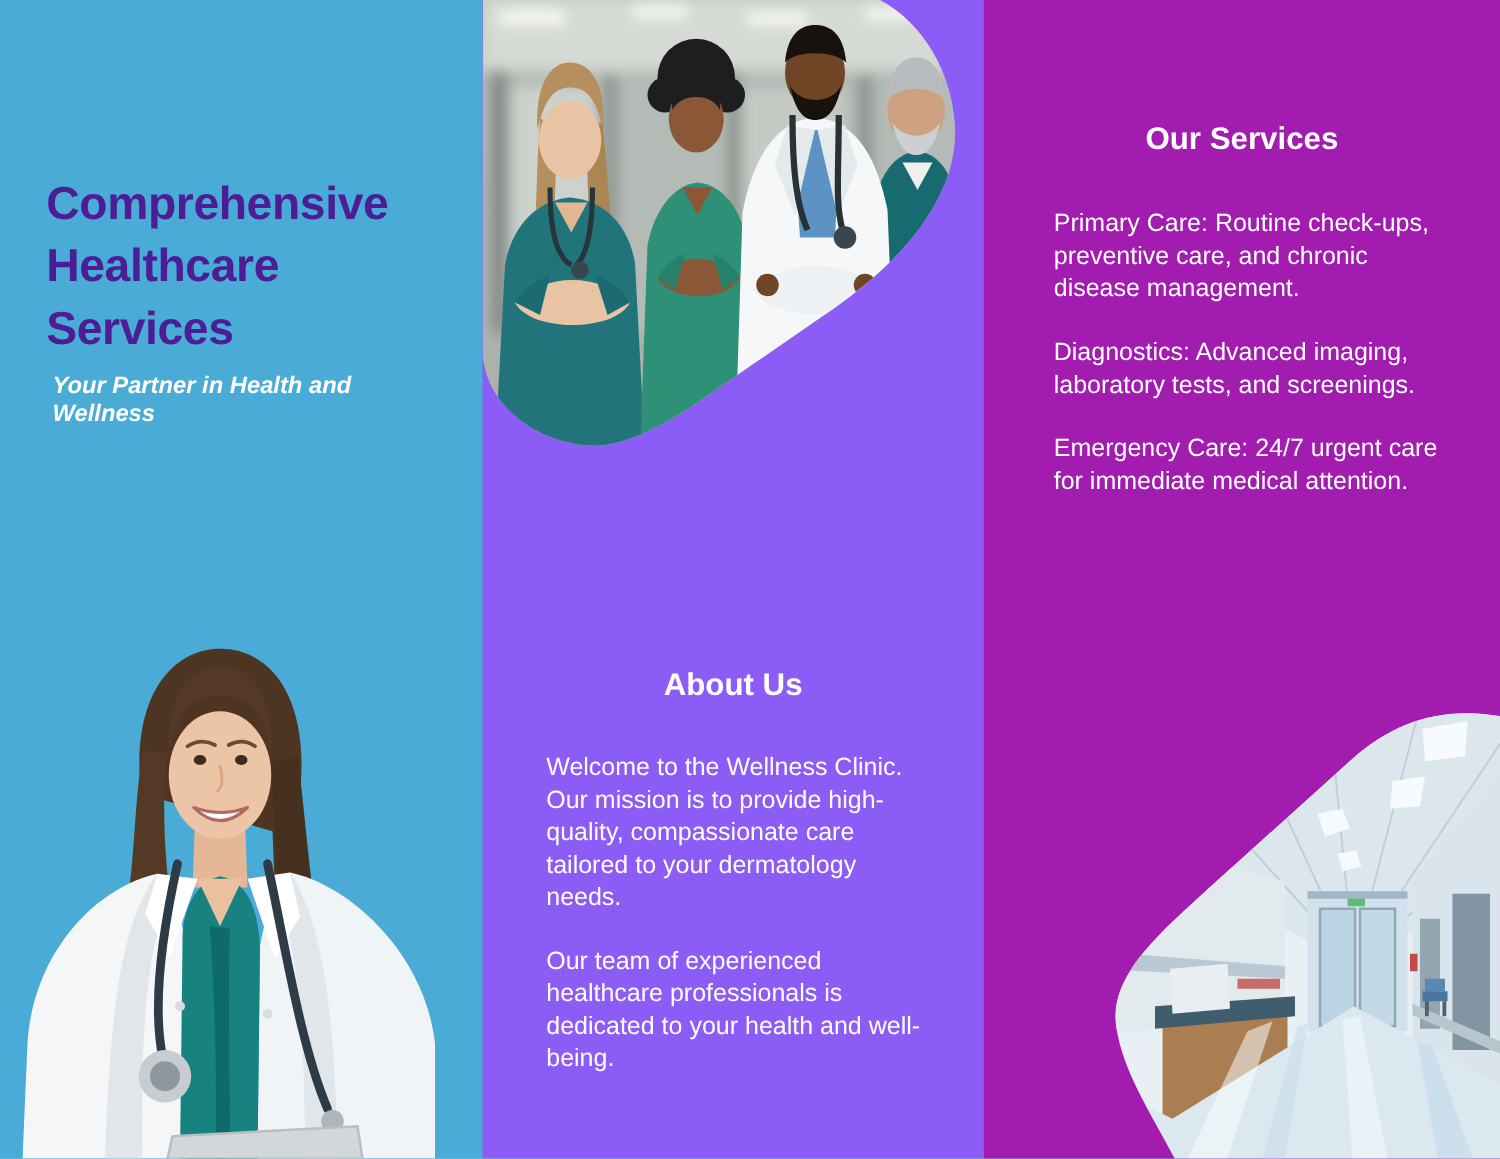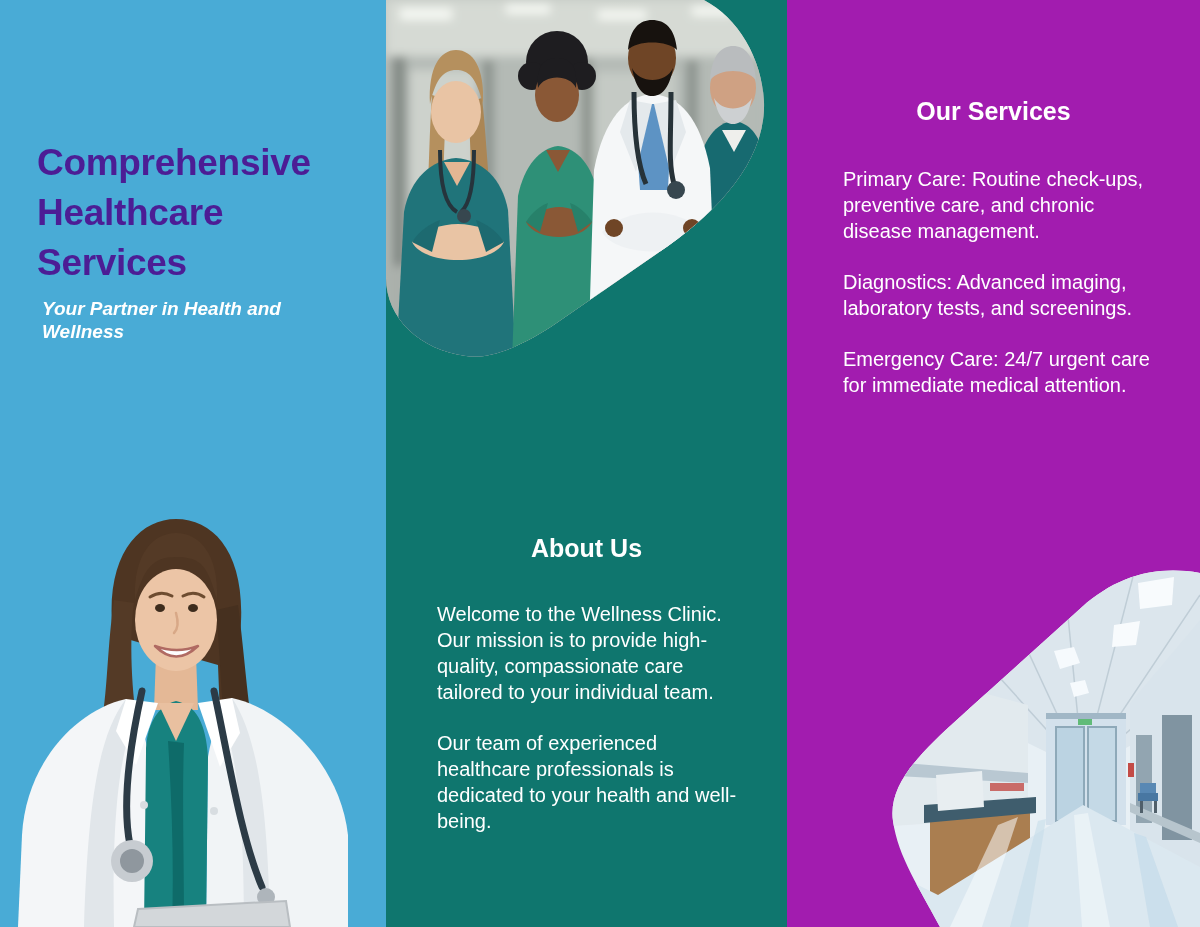--- a/index.html
+++ b/index.html
@@ -2,21 +2,21 @@
 <html><head>
 <meta charset="utf-8">
 <style>
   * { margin:0; padding:0; box-sizing:border-box; }
   html,body { width:1200px; height:927px; overflow:hidden; }
   body { font-family:"Liberation Sans", sans-serif; }
   .brochure { position:relative; display:flex; width:1200px; height:927px; background:#49ABD6; }
 
   .panel { position:relative; height:927px; overflow:hidden; }
   .panel-left   { width:386px; background:#49ABD6; }
-  .panel-middle { width:401px; background:#0f766e;padding-left:35px; }
+  .panel-middle { width:401px; background:#8b5cf6;padding-left:35px; }
   .panel-right  { width:413px; background:#a21caf; }
 
   
   .main-title {
     position:absolute; top:138px; left:37px; width:330px;
     color:#4c1d95; font-size:37px; line-height:50px; font-weight:bold;
     letter-spacing:-0.3px;
   }
   .subtitle {
     position:absolute; top:297px; left:42px; width:240px;
@@ -175,21 +175,21 @@
           <circle cx="290" cy="190" r="9" fill="#37474f"></circle>
           <path d="M216,232 C242,206 292,206 318,232 C306,258 230,258 216,232 Z" fill="#eef1f3"></path>
           <circle cx="228" cy="228" r="9" fill="#6f4526"></circle>
           <circle cx="306" cy="228" r="9" fill="#6f4526"></circle>
         </g>
       </g>
     </svg>
 
     <h2 class="section-heading about-heading">About Us</h2>
     <div class="body-text about-text">
-      <p>Welcome to the Wellness Clinic. Our mission is to provide high-quality, compassionate care tailored to your individual team.</p>
+      <p>Welcome to the Wellness Clinic. Our mission is to provide high-quality, compassionate care tailored to your dermatology needs.</p>
       <p>Our team of experienced healthcare professionals is dedicated to your health and well-being.</p>
     </div>
   </section>
 
   <section class="panel panel-right">
     <h2 class="section-heading services-heading">Our Services</h2>
     <div class="body-text services-text">
       <p>Primary Care: Routine check-ups, preventive care, and chronic disease management.</p>
       <p>Diagnostics: Advanced imaging, laboratory tests, and screenings.</p>
       <p>Emergency Care: 24/7 urgent care for immediate medical attention.</p>

